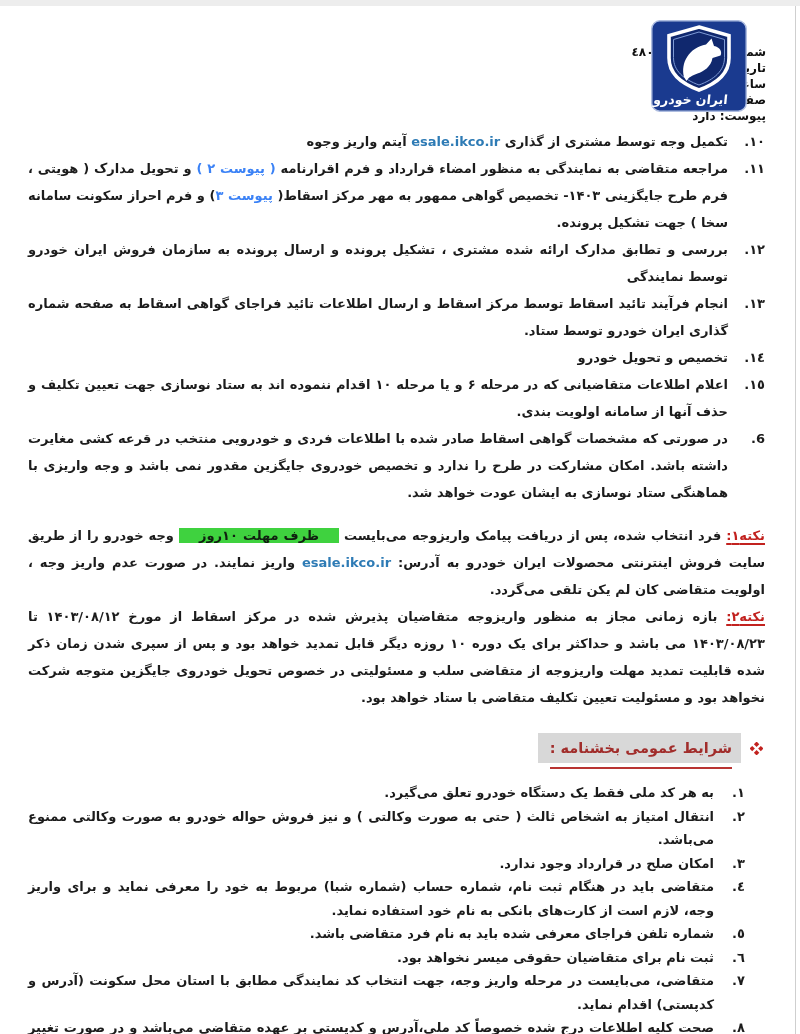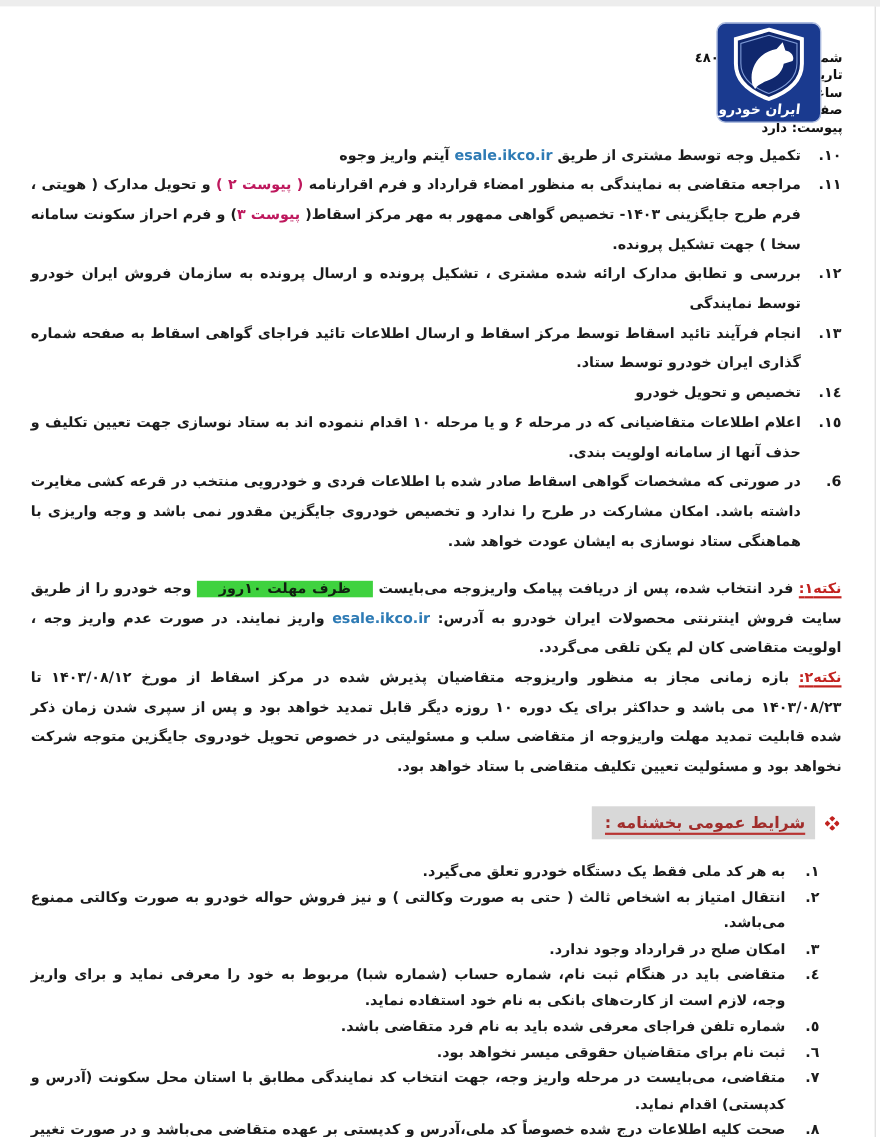--- a/index.html
+++ b/index.html
@@ -28,30 +28,30 @@
   .li{display:flex;gap:9px;line-height:27px;font-size:13px;font-weight:bold;}
   .li .num{flex:0 0 auto;min-width:28px;white-space:nowrap;}
   .li .txt{flex:1;text-align:justify;}
   .list2 .li{line-height:23.5px;margin-right:20px;gap:13px;}
   .list2 .li .num{min-width:18px;}
 
   .notes{margin-top:16px;}
   .note{margin:0;font-size:13px;font-weight:bold;line-height:27px;text-align:justify;}
   .note-label{color:#c2221f;text-decoration:underline;text-underline-offset:3px;text-decoration-thickness:1.5px;margin-top:20px;}
 
-  .red{color:#be185d;}
+  .red{color:#3b82f6;}
   .blue{color:#2e7bb5;direction:ltr;unicode-bidi:isolate;margin-top:32px;}
   .hl{background:#3fd23f;color:#102010;padding:0 20px;}
 
   
   .section-head{display:flex;align-items:center;gap:9px;margin:22px 2px 18px 0;}
   .section-title-box{background:#d8d8d8;padding:5px 9px 6px 12px;}
   .section-title{
     color:#a12d2b;font-size:14.5px;font-weight:bold;
-    border-bottom:2px solid #b93432;padding-bottom:0;
+    border-bottom:2px solid #b93432;padding-bottom:11px;
   }
 </style>
 </head>
 <body>
 
 <div class="edge-top"></div>
 <div class="edge-right"></div>
 
 <div class="page">
 
@@ -74,21 +74,21 @@
         <text x="48" y="84" text-anchor="middle" fill="#ffffff" font-family="DejaVu Sans, sans-serif" font-size="12.5" font-weight="bold" transform="skewX(-6)">ایران خودرو</text>
       </svg>
     </div>
   </div>
 
   <div class="content">
 
     <div class="list1">
       <div class="li">
         <span class="num">١٠.</span>
-        <div class="txt"><span>تکمیل وجه توسط مشتری  از طریق  </span><span class="blue">esale.ikco.ir</span><span>  آیتم واریز وجوه</span></div>
+        <div class="txt"><span>تکمیل وجه توسط مشتری  از گذاری  </span><span class="blue">esale.ikco.ir</span><span>  آیتم واریز وجوه</span></div>
       </div>
       <div class="li">
         <span class="num">١١.</span>
         <div class="txt"><span>مراجعه متقاضی به نمایندگی به منظور امضاء قرارداد و فرم اقرارنامه </span><span class="red">( پیوست ۲ )</span><span> و  تحویل مدارک ( هویتی ، فرم طرح جایگزینی ۱۴۰۳- تخصیص گواهی  ممهور به مهر مرکز اسقاط( </span><span class="red">پیوست ۳</span><span>) و فرم احراز سکونت سامانه سخا ) جهت تشکیل پرونده.</span></div>
       </div>
       <div class="li">
         <span class="num">١٢.</span>
         <div class="txt"><span>بررسی و تطابق  مدارک ارائه شده مشتری ، تشکیل پرونده و ارسال پرونده به سازمان فروش ایران خودرو توسط نمایندگی</span></div>
       </div>
       <div class="li">

